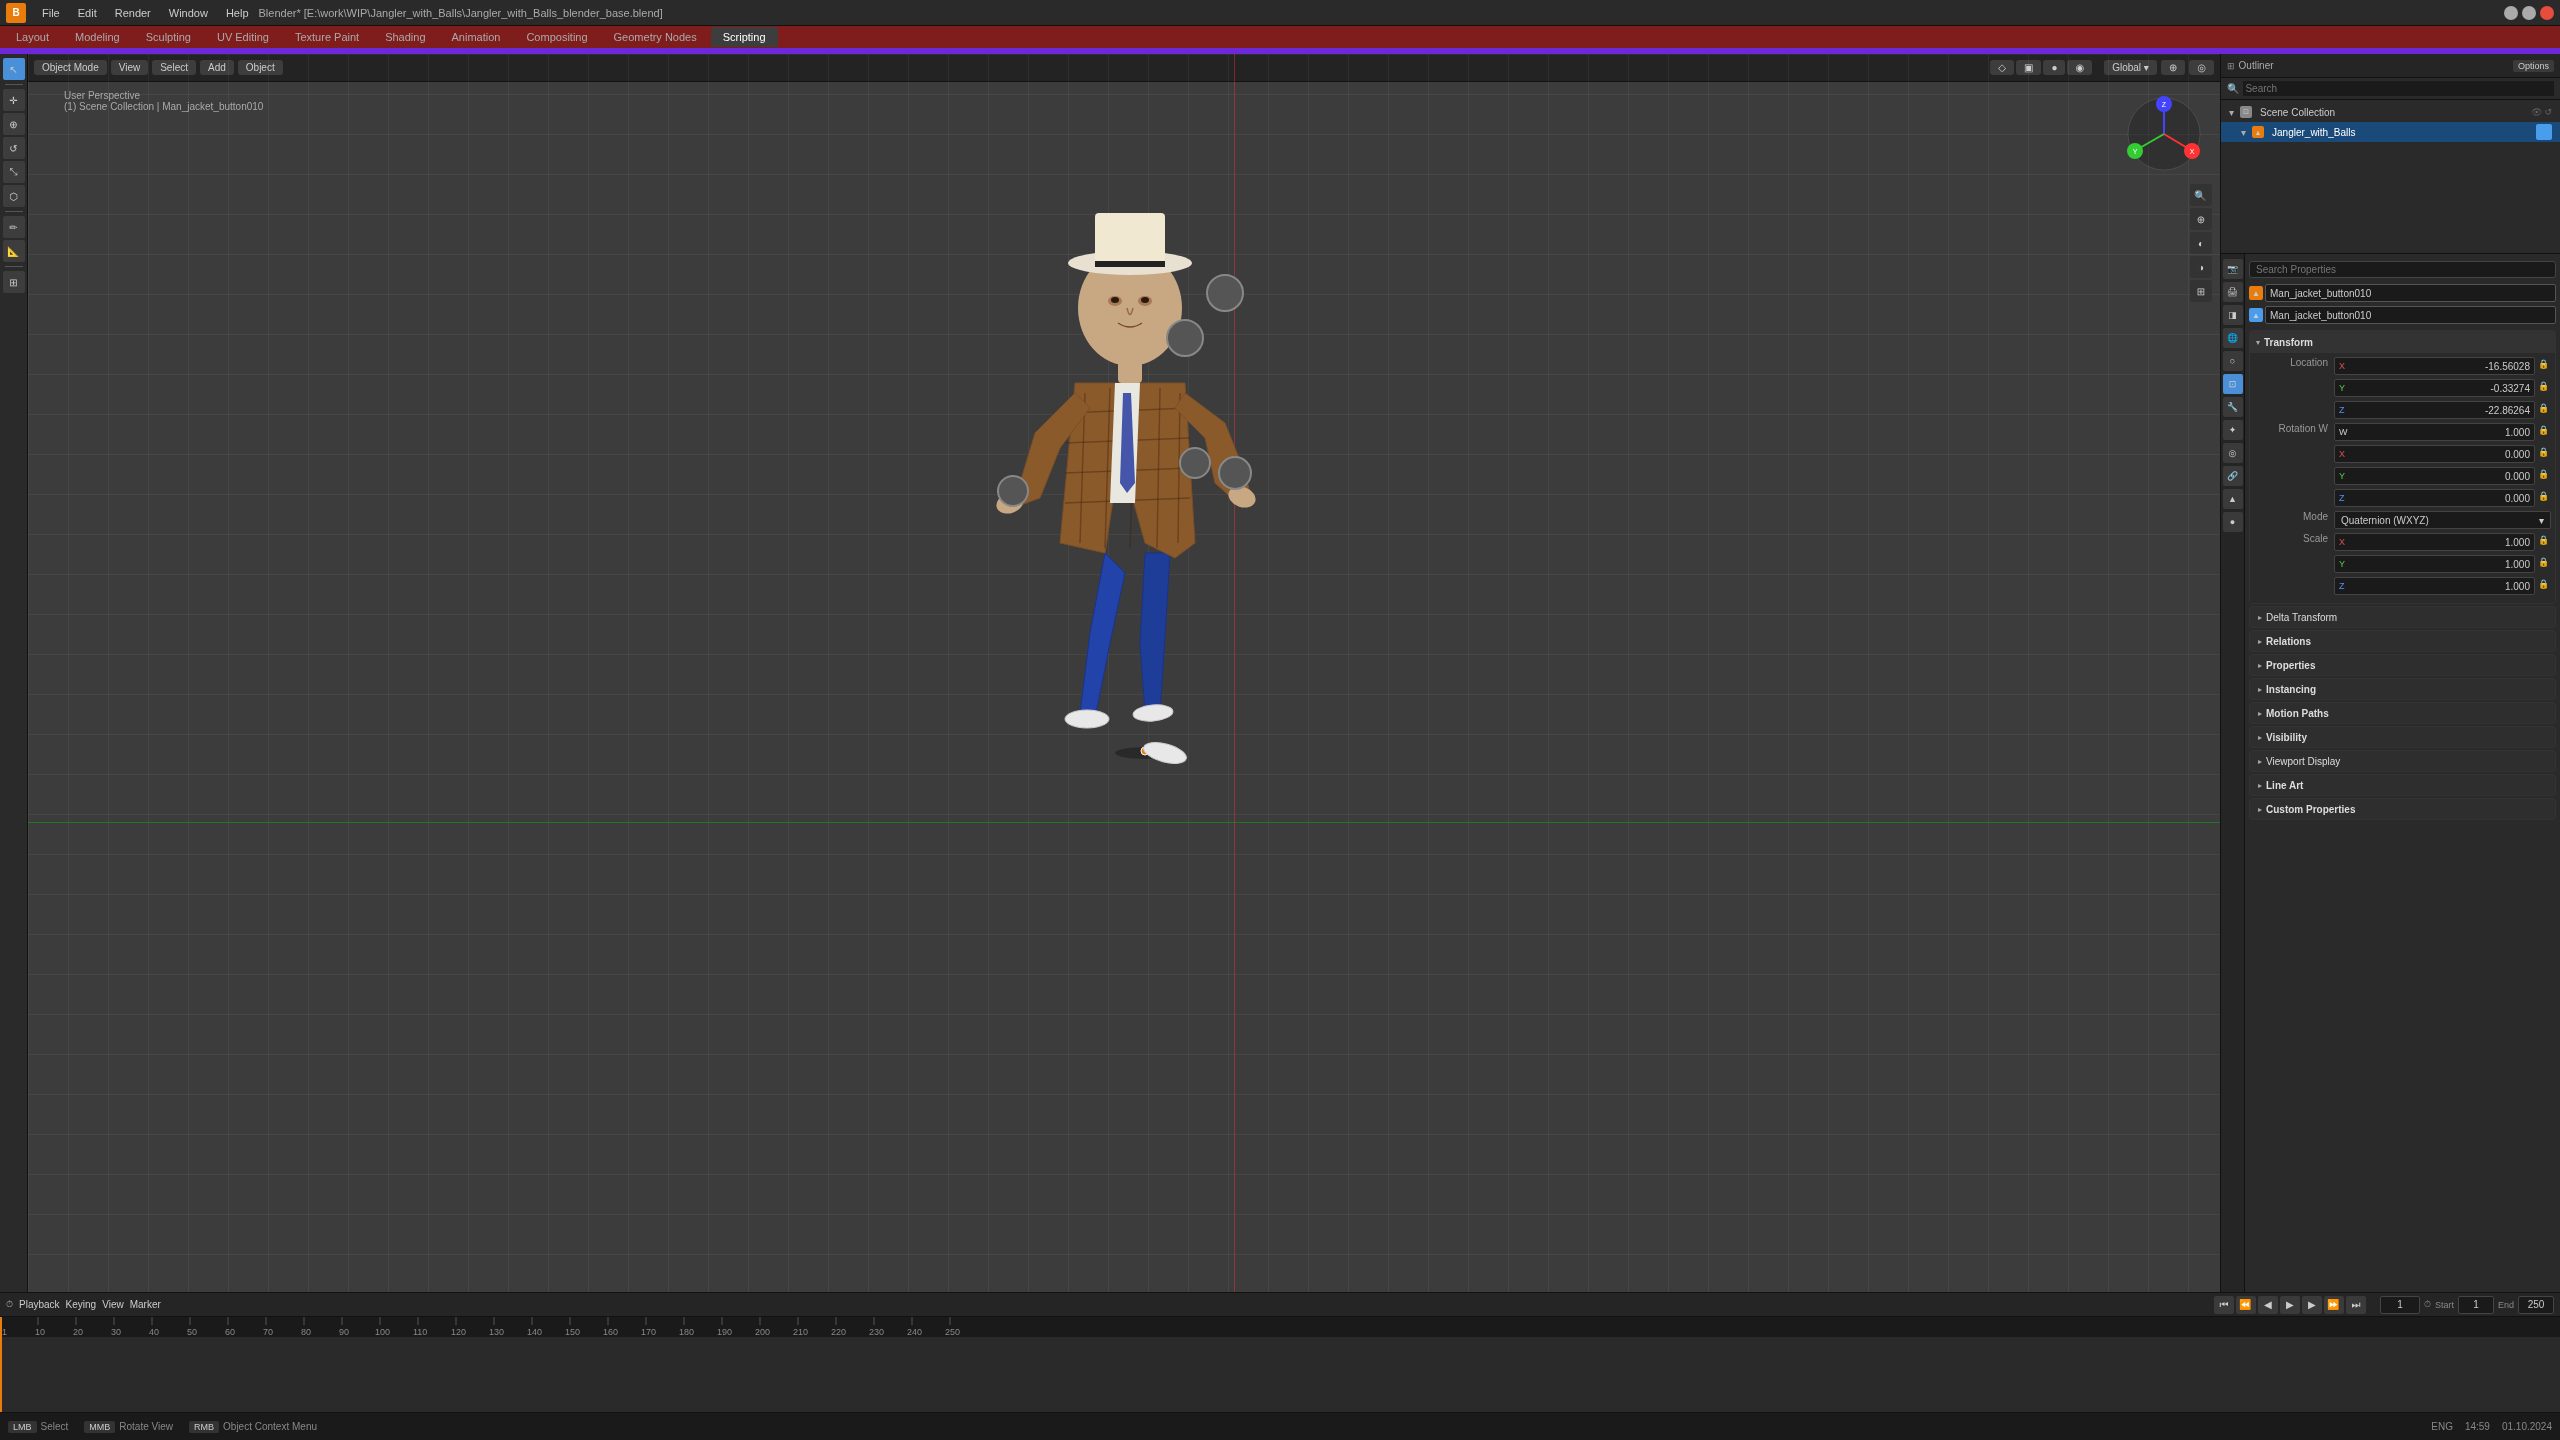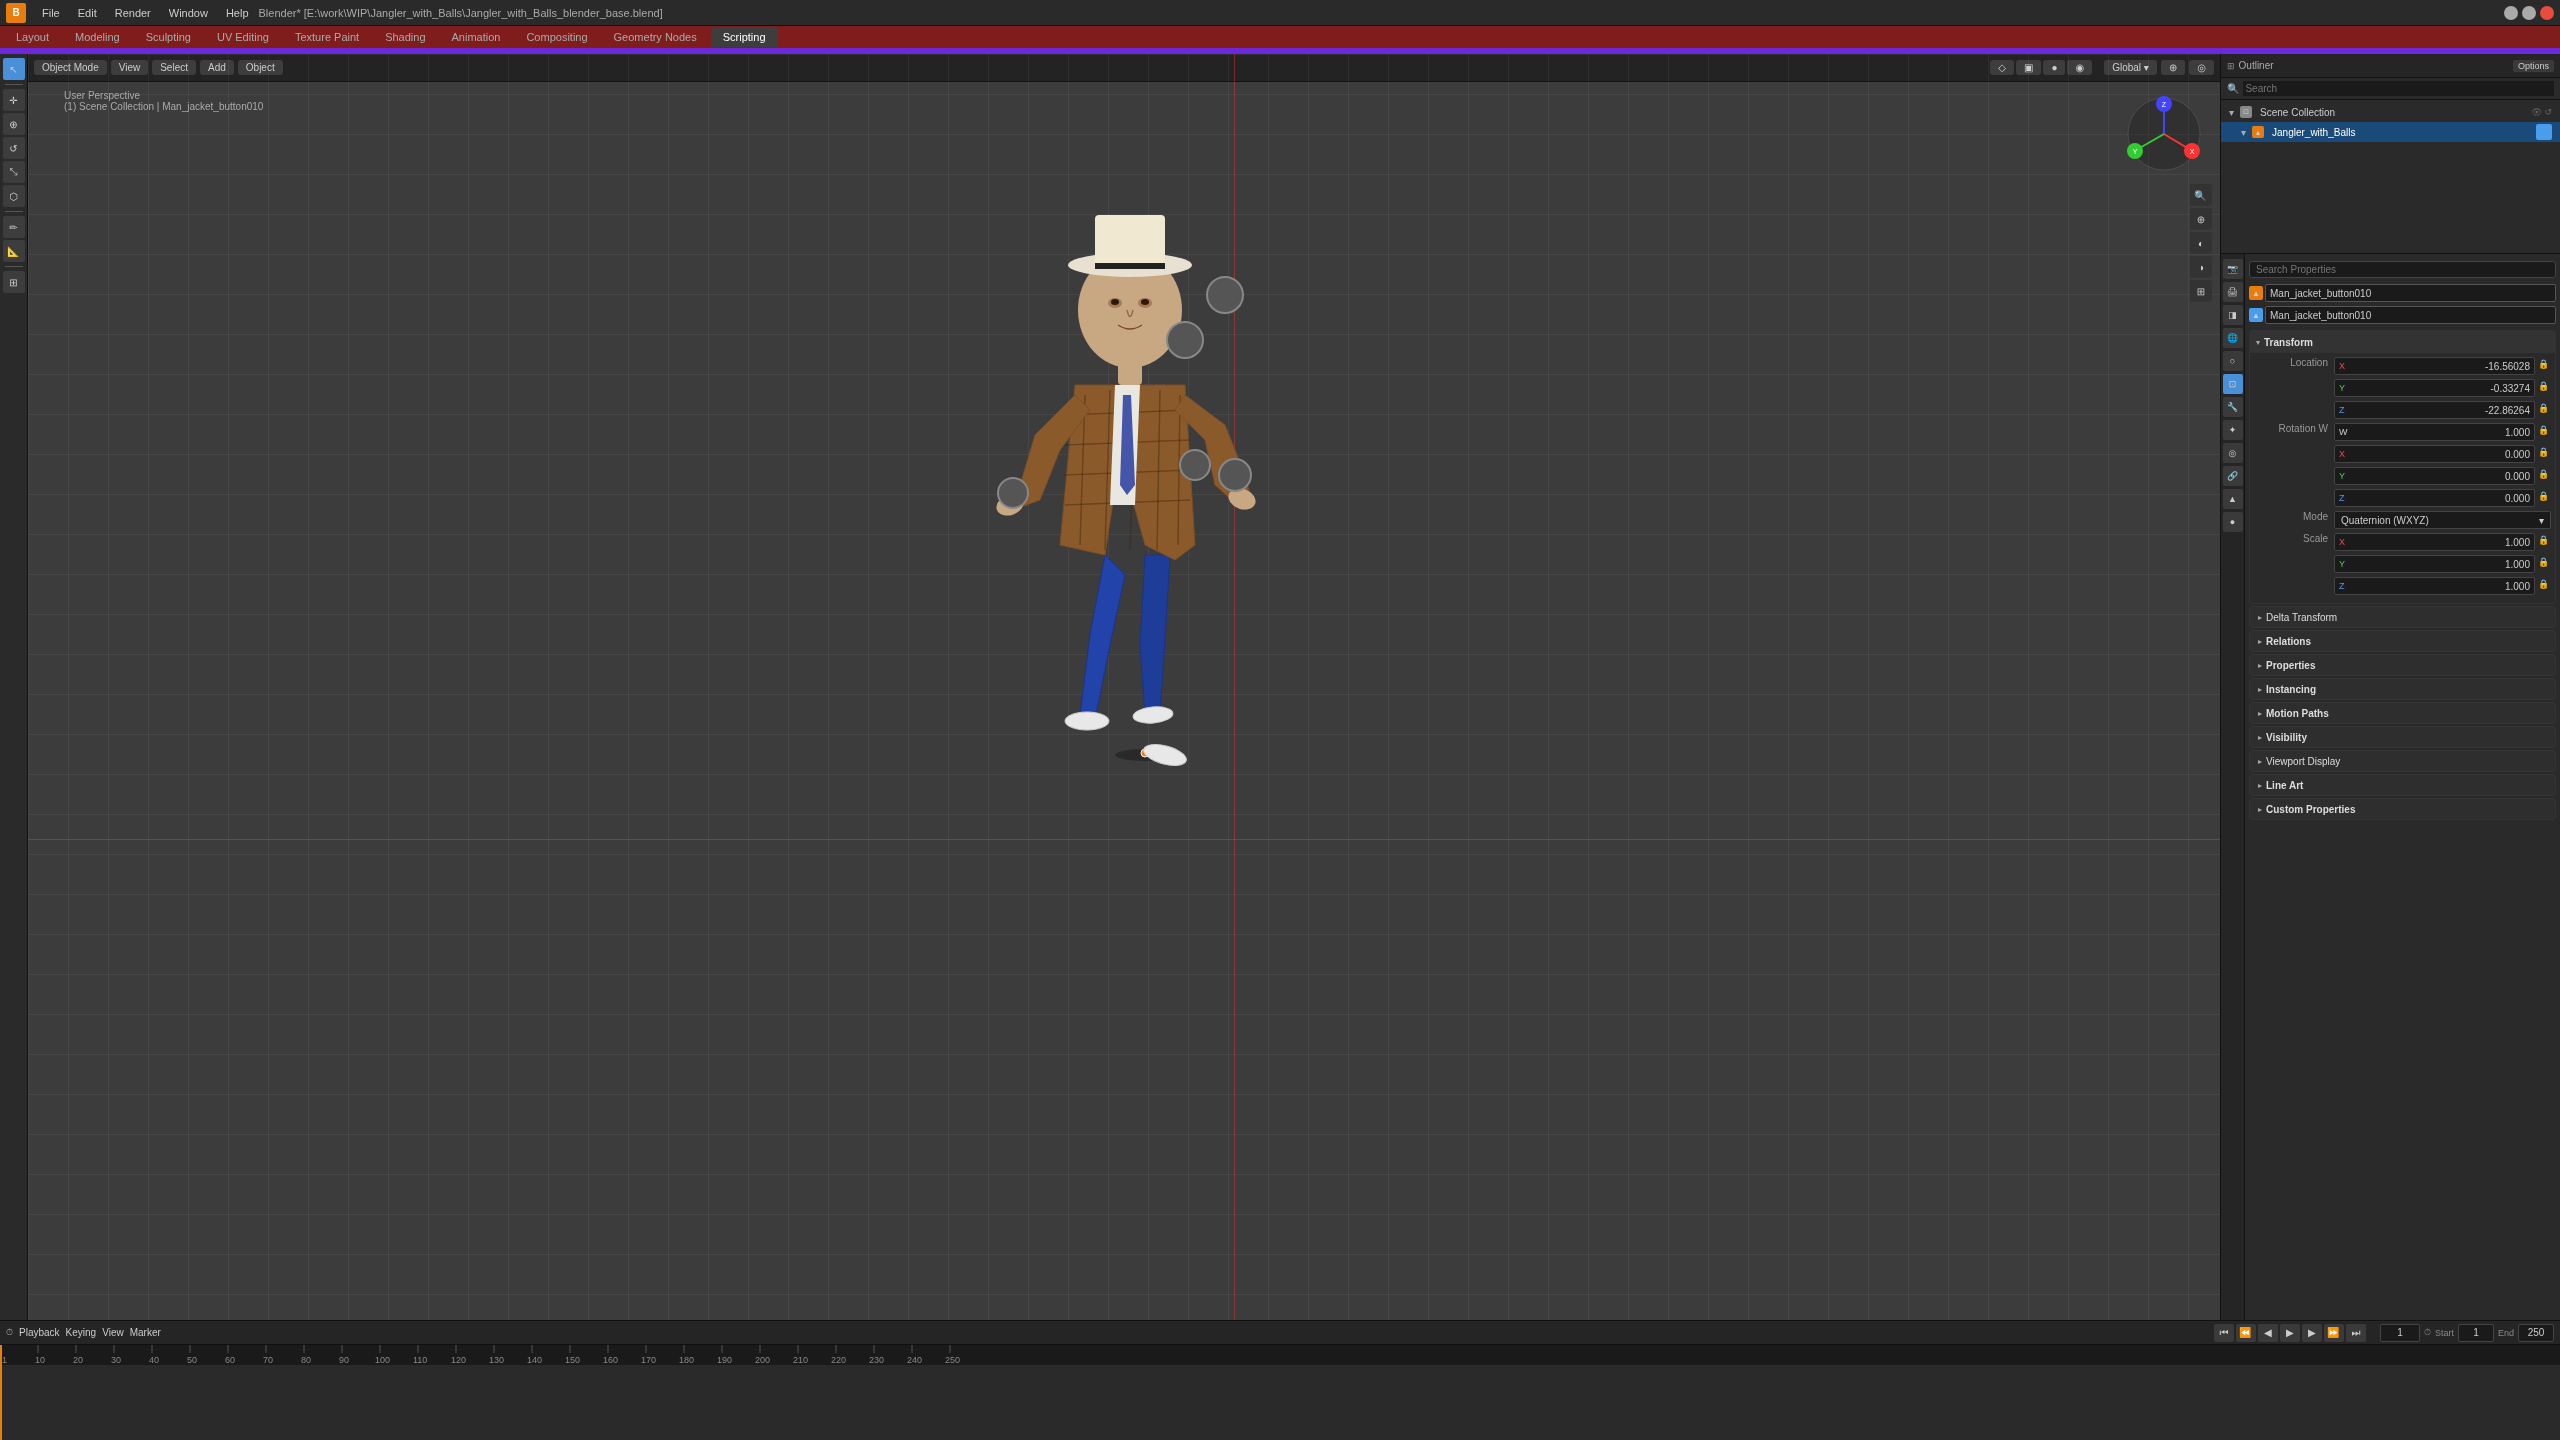--- a/index.html
+++ b/index.html
@@ -966,14 +966,33 @@
         <div style="position:absolute; top:0; left:0; width:2px; height:100%; background:#e87d0d;"></div>
       </div>
 
       <div style="flex:1; background:#2a2a2a; position:relative;">
 
         <div style="position:absolute; top:0; left:0; width:2px; height:100%; background:#e87d0d;"></div>
       </div>
     </div>
   </div>
 
+  <div id="status-bar">
+    <div class="status-item">
+      <span class="status-key">LMB</span>
+      <span>Select</span>
+    </div>
+    <div class="status-item">
+      <span class="status-key">MMB</span>
+      <span>Rotate View</span>
+    </div>
+    <div class="status-item">
+      <span class="status-key">RMB</span>
+      <span>Object Context Menu</span>
+    </div>
+    <div style="margin-left:auto; display:flex; gap:12px; align-items:center;">
+      <span>ENG</span>
+      <span>14:59</span>
+      <span>01.10.2024</span>
+    </div>
+  </div>
 
 </div>
 
 </body></html>

